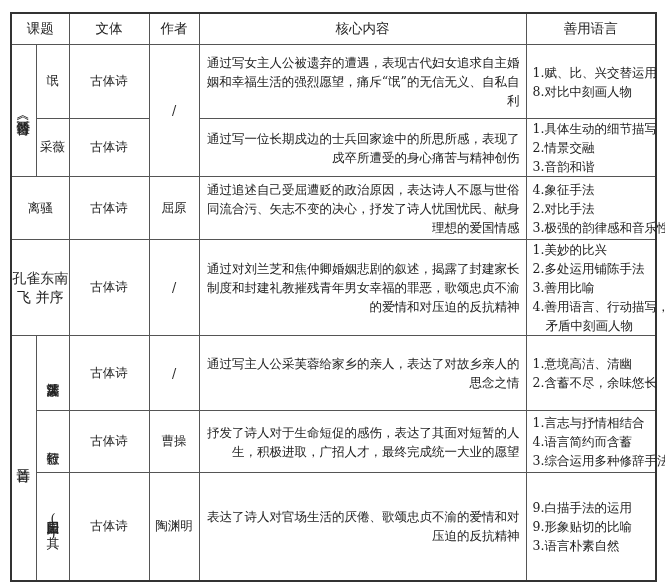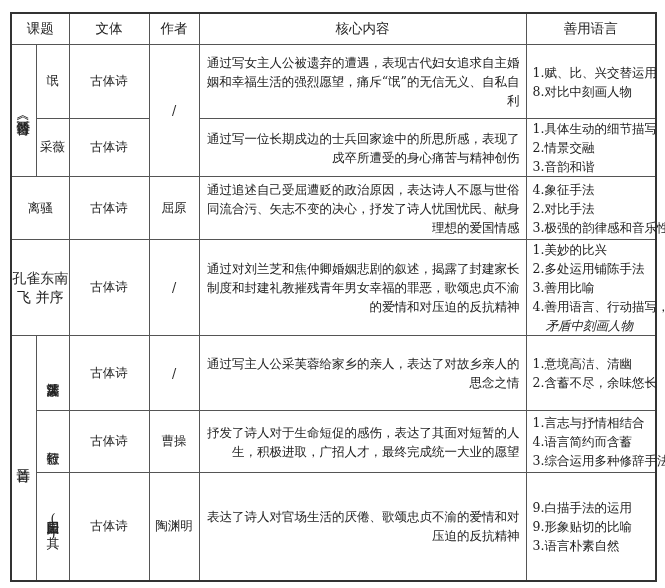--- a/index.html
+++ b/index.html
@@ -7,21 +7,21 @@
          font-family: "DejaVu Serif", "Liberation Serif", serif; color: #222; }
   table { position: absolute; left: 10px; top: 12px; width: 645px;
           border-collapse: collapse; table-layout: fixed; font-size: 12.5px; }
   td, th { border: 1px solid #555; padding: 0; }
   table { border: 2px solid #333; }
   th { font-weight: normal; height: 30px; text-align: center; font-size: 13.5px; }
   .c { text-align: center; vertical-align: middle; }
   .content { padding: 0 6px 0 7px; line-height: 19px; vertical-align: middle; text-align: right; }
   .art { padding: 0 4px 0 6px; line-height: 19px; vertical-align: middle; }
   .art div { white-space: nowrap; }
-  .art .indent { padding-left: 13px; font-style: italic; }
+  .art .indent { padding-left: 13px; }
   .vert { writing-mode: vertical-rl; text-orientation: upright; letter-spacing: 0px;
           margin: 0 auto; line-height: 16px; font-size: 13px; }
   .group-v { writing-mode: vertical-rl; text-orientation: upright; margin: 0 auto; font-size: 13.5px; line-height: 16px; }
   .kq { line-height: 19px; font-size: 14px; }
 </style>
 </head>
 <body>
 
 <table>
   <colgroup>

